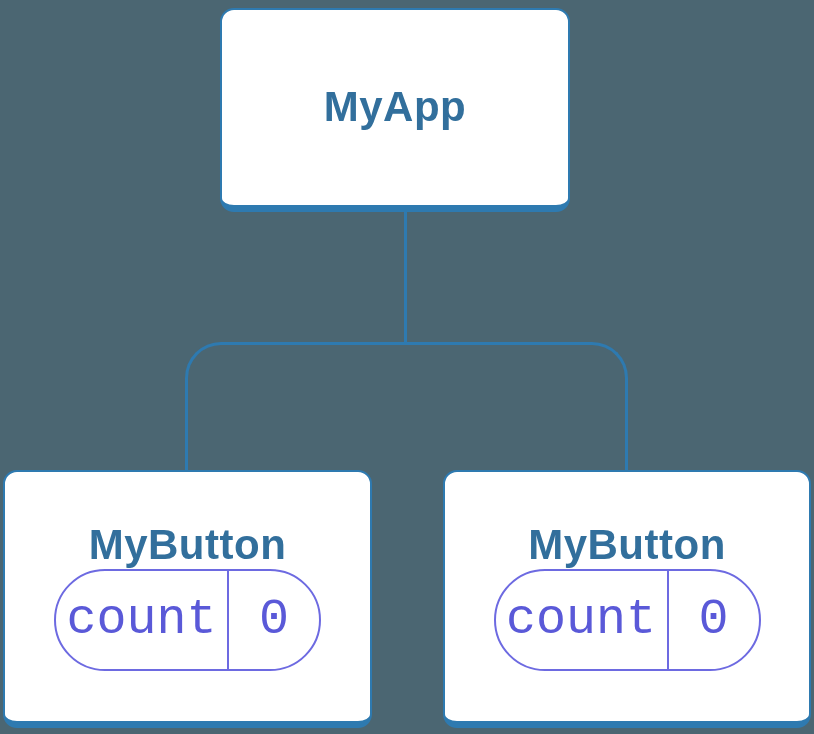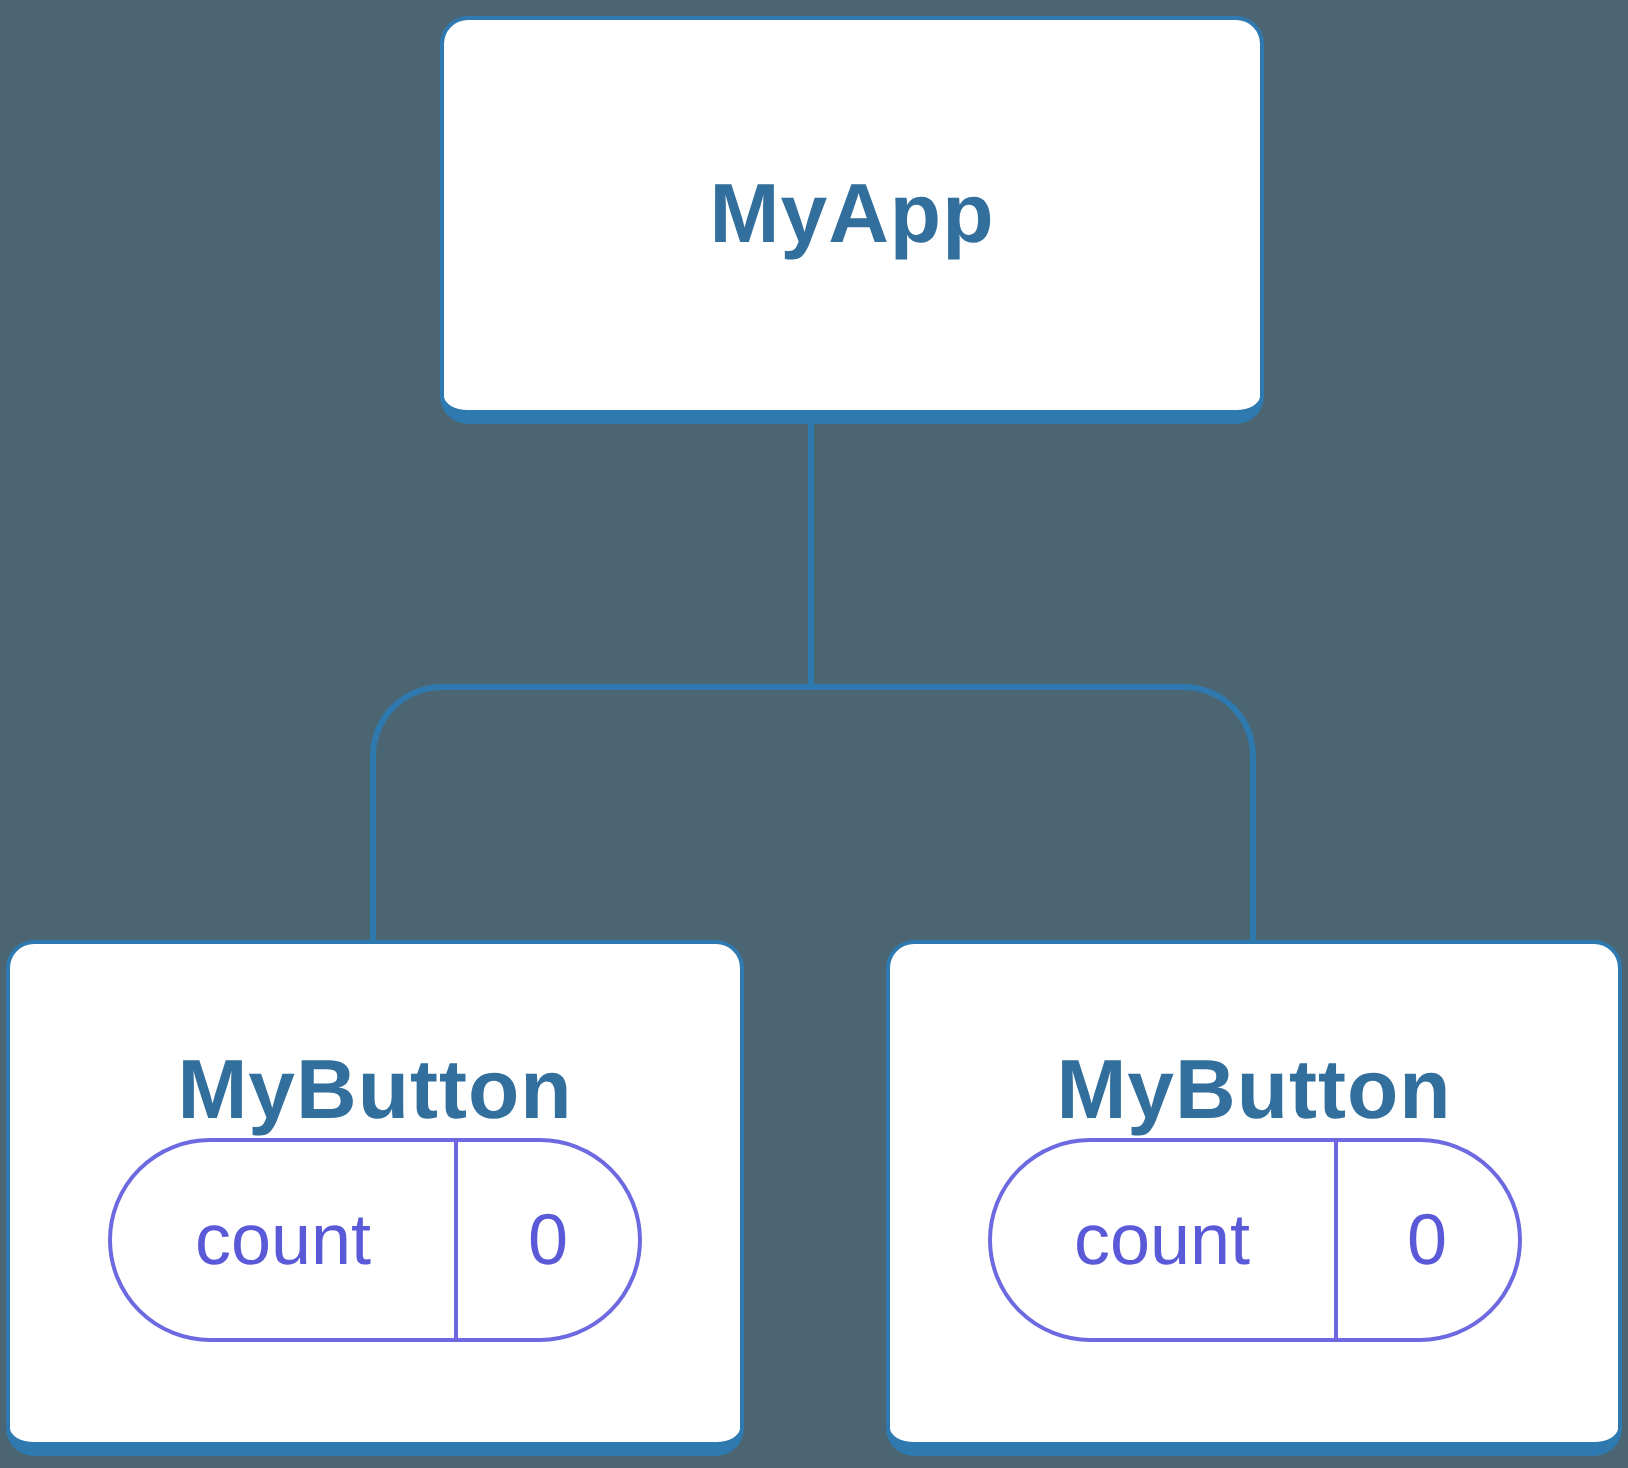--- a/index.html
+++ b/index.html
@@ -27,21 +27,21 @@
     position: absolute;
     background: var(--node-fill);
     border: 2px solid var(--node-border);
     border-bottom-width: 7px;
     border-radius: 14px;
     display: flex;
     flex-direction: column;
     align-items: center;
     justify-content: center;
   }
-  .node-root  { left: 220px; top: 8px;   width: 412px; height: 204px; }
+  .node-root  { left: 220px; top: 8px;   width: 350px; height: 204px; }
   .node-left  { left: 3px;   top: 470px; width: 369px; height: 258px; }
   .node-right { left: 443px; top: 470px; width: 368px; height: 258px; }
 
   .node-label {
     color: var(--node-text);
     font-size: 42px;
     font-weight: bold;
     letter-spacing: 0.5px;
     line-height: 1.1;
   }
@@ -83,23 +83,24 @@
   }
   .state-value-cell {
     flex: 1;
     border-left: 2px solid var(--state-border);
     display: flex;
     align-items: center;
     justify-content: center;
   }
   .state-text {
     color: var(--state-text);
-    font-size: 36px;
+    font-size: 50px;
     font-weight: normal;
     line-height: 1;
+    font-family: Liberation Mono, monospace;
   }
 </style>
 </head>
 <body>
 
 <div class="canvas">
 
   <div class="trunk-line"></div>
   <div class="bracket"></div>
 

